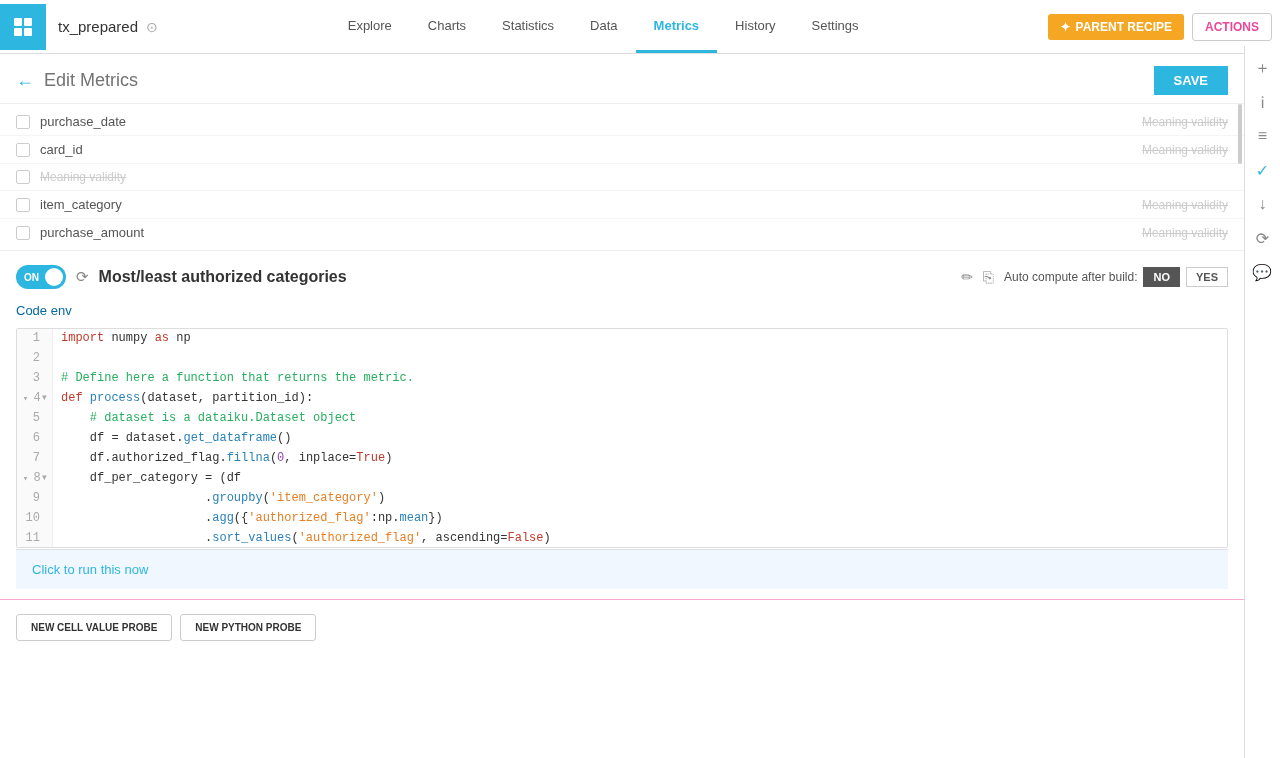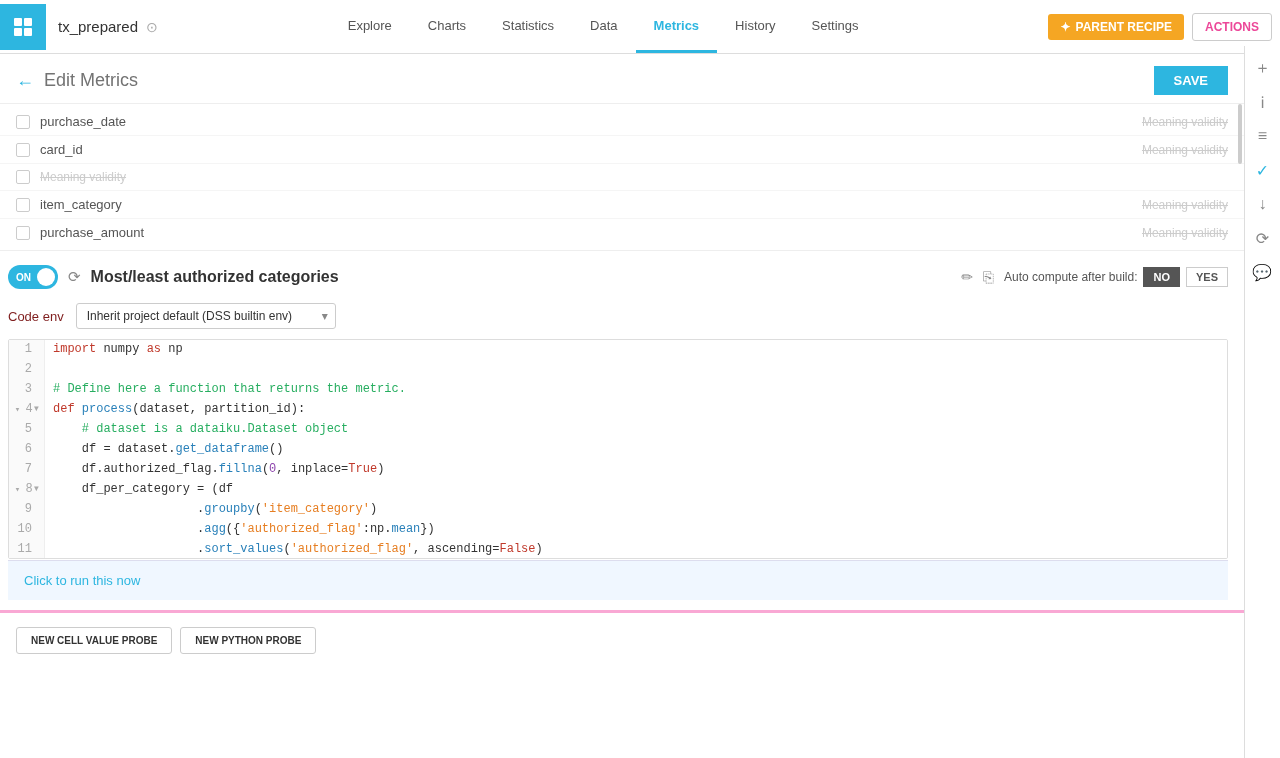--- a/index.html
+++ b/index.html
@@ -198,22 +198,22 @@
       right: 2px;
       top: 0;
       width: 4px;
       height: 60px;
       background: #ccc;
       border-radius: 2px;
     }
 
     
     .metric-section {
-      padding: 14px 16px 10px 8px;
-      border-bottom: 3px solid #f9a8d4;
+      padding: 14px 16px 10px 16px;
+      border-bottom: 1px solid #f9a8d4;
     }
     .metric-header {
       display: flex;
       align-items: center;
       gap: 10px;
       margin-bottom: 14px;
     }
     .toggle-switch {
       background: #2db6e0;
       border-radius: 12px;
@@ -282,21 +282,21 @@
 
     
     .code-env-row {
       display: flex;
       align-items: center;
       gap: 12px;
       margin-bottom: 10px;
     }
     .code-env-label {
       font-size: 13px;
-      color: #7f1d1d;
+      color: #0369a1;
       white-space: nowrap;
     }
     .code-env-select {
       border: 1px solid #ccc;
       border-radius: 3px;
       padding: 5px 28px 5px 10px;
       font-size: 12px;
       color: #333;
       background: #fff;
       appearance: none;
@@ -481,25 +481,20 @@
 
       <div class="auto-compute">
         <span>Auto compute after build:</span>
         <button class="auto-btn no">NO</button>
         <button class="auto-btn yes">YES</button>
       </div>
     </div>
 
     <div class="code-env-row">
       <span class="code-env-label">Code env</span>
-      <div class="select-wrapper">
-        <select class="code-env-select">
-          <option>Inherit project default (DSS builtin env)</option>
-        </select>
-      </div>
     </div>
 
     <div class="code-editor">
 
       <div class="code-line">
         <span class="line-num">1</span>
         <span class="line-content"><span class="kw">import</span> <span class="var">numpy</span> <span class="kw">as</span> <span class="var">np</span></span>
       </div>
 
       <div class="code-line">

